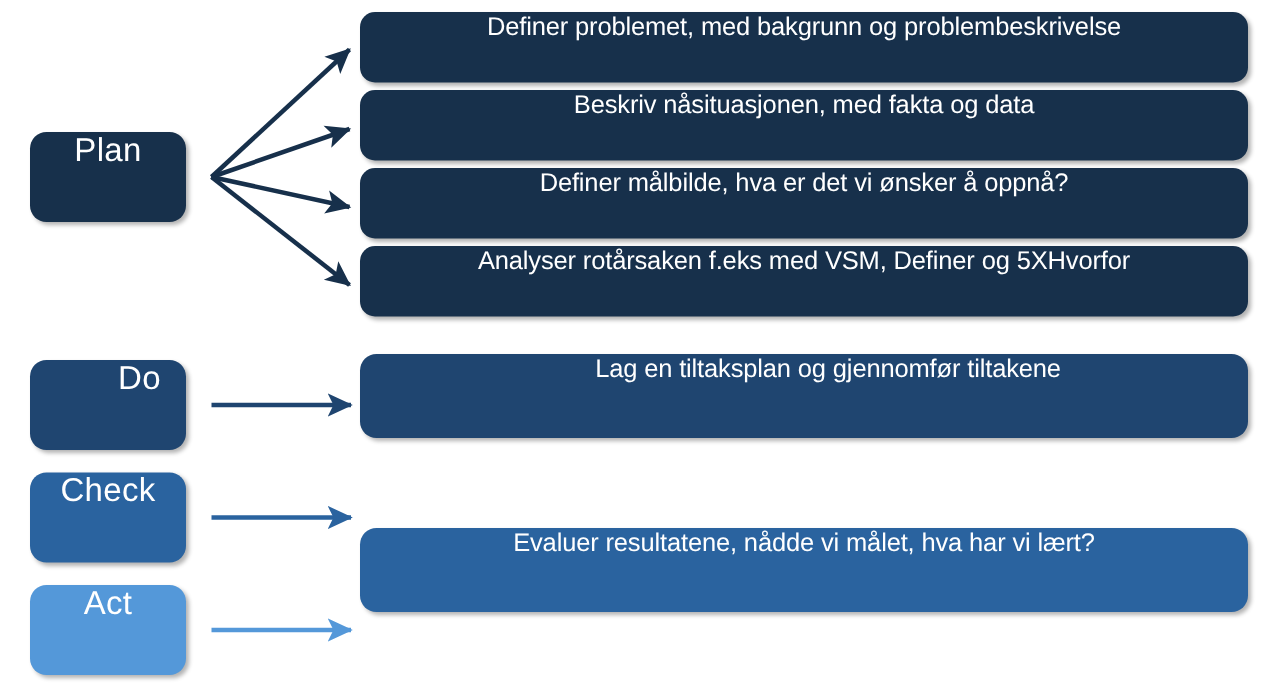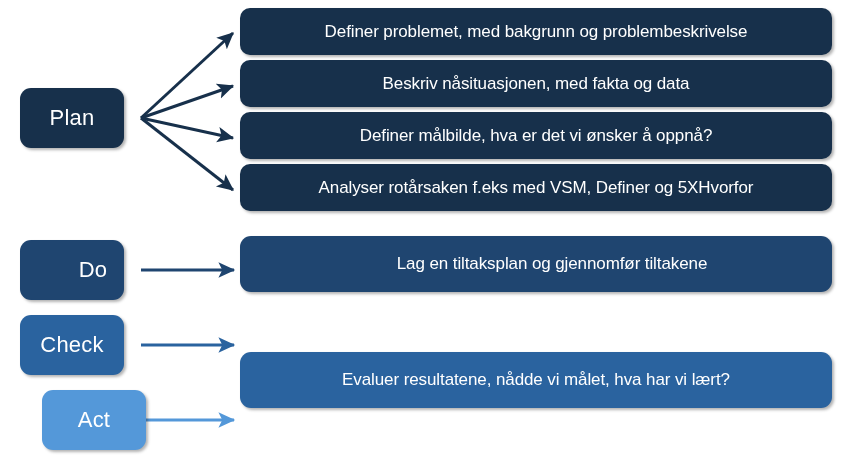--- a/index.html
+++ b/index.html
@@ -24,21 +24,21 @@
     top: 0;
     width: 845px;
     height: 463px;
     pointer-events: none;
   }
   .node {
     position: absolute;
     box-sizing: border-box;
     border-radius: 11px;
     display: flex;
-    align-items: center;
+    align-items: flex-start;
     justify-content: center;
     color: #ffffff;
     text-align: center;
     box-shadow: 2px 2px 3px rgba(0,0,0,0.30);
     overflow: hidden;
   }
   .phase-node {
     width: 104px;
     height: 60px;
     left: 20px;
@@ -58,21 +58,21 @@
     height: 47px;
     border-radius: 10px;
   }
   .task-wide {
     height: 56px;
   }
   
   .c-plan  { background: #17304b; }
   .c-do    { background: #1f4570; padding-left: 42px; }
   .c-check { background: #2a639f; }
-  .c-act   { background: #5498d9; margin-left: 22px; }
+  .c-act   { background: #5498d9; }
 </style>
 </head>
 <body>
 
 <div id="canvas">
 
   <svg id="arrow-layer" viewBox="0 0 845 463" width="845" height="463">
     <defs>
       <marker id="ah-plan" markerWidth="6" markerHeight="6" refX="5.2" refY="3" orient="auto" markerUnits="strokeWidth">
         <path d="M0,0.4 L5.6,3 L0,5.6 L1.3,3 Z" fill="#17304b"></path>

